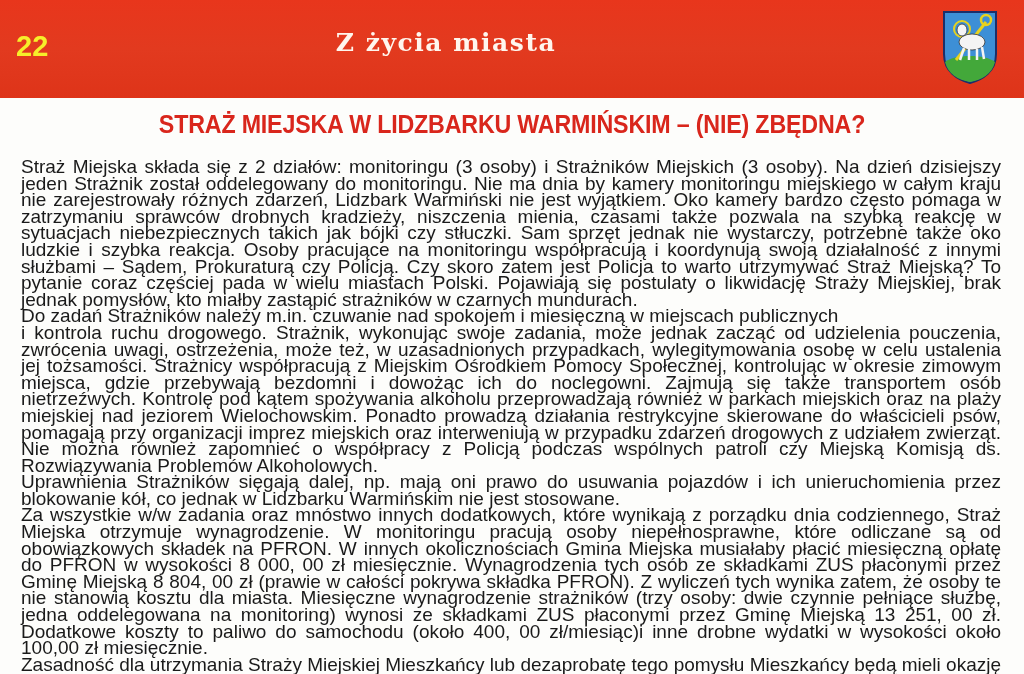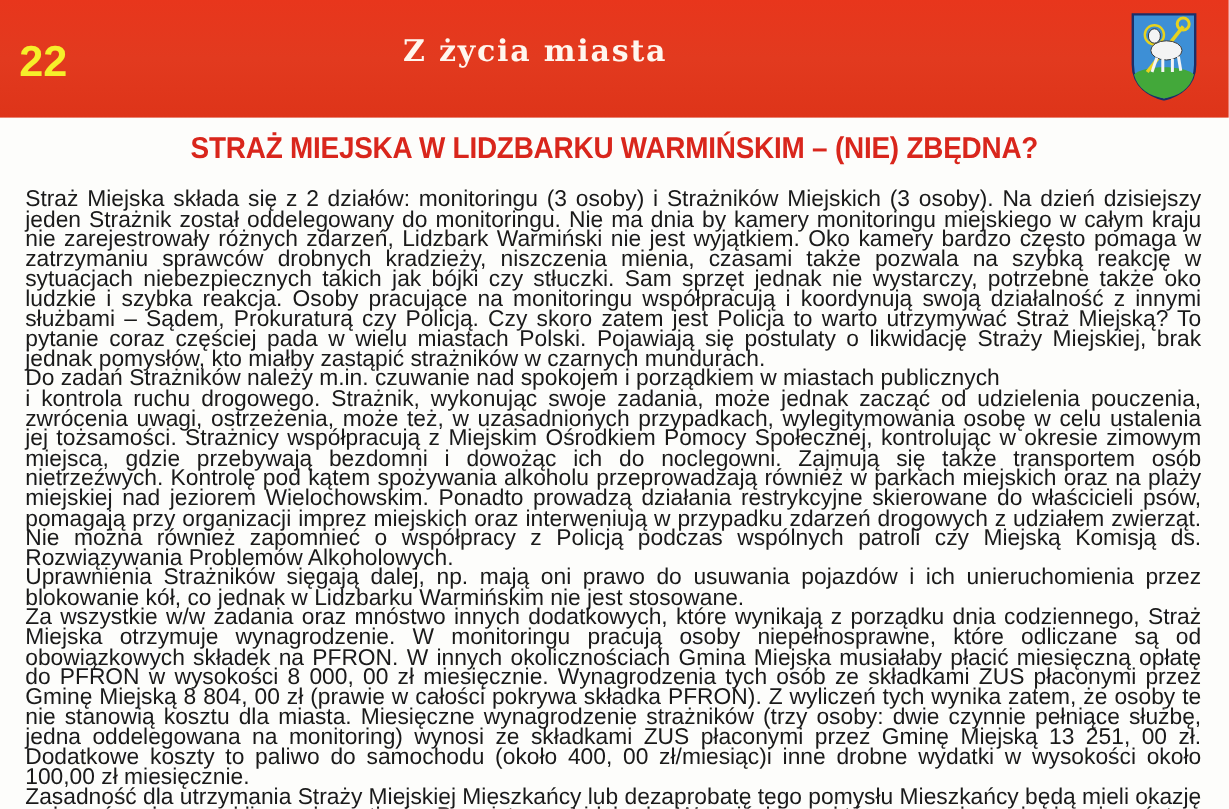--- a/index.html
+++ b/index.html
@@ -1,18 +1,18 @@
 <!DOCTYPE html>
 <html><head>
 <meta charset="utf-8">
 <style>
   html, body { margin:0; padding:0; }
   body { width:1024px; height:674px; background:#fdfdfb; overflow:hidden; position:relative; font-family:"Liberation Sans", sans-serif; }
   .header { position:absolute; left:0; top:0; width:1024px; height:98px; background:linear-gradient(180deg,#e8361c 0%,#e23a1f 50%,#de3419 100%); }
-  .page-num { position:absolute; left:16px; top:30px; font-family:"Liberation Sans", sans-serif; font-weight:bold; font-size:36px; color:#f6ef2a; letter-spacing:0px; }
+  .page-num { position:absolute; left:16px; top:30px; font-family:"Liberation Sans", sans-serif; font-weight:bold; font-size:29px; color:#f6ef2a; letter-spacing:0px; }
   .section-title { position:absolute; left:0; width:892px; top:28px; text-align:center; font-family:"DejaVu Serif", serif; font-weight:bold; font-size:25px; color:#fff6ee; letter-spacing:1.5px; }
   .crest { position:absolute; left:942px; top:10px; width:56px; height:74px; }
   .article-title { position:absolute; left:0; width:1024px; top:110px; text-align:center; font-family:"Liberation Sans", sans-serif; font-weight:bold; font-size:25px; color:#d9261c; transform:scaleX(0.93); transform-origin:center; letter-spacing:-0.2px; }
   .body { position:absolute; left:21px; top:159px; width:980px; font-size:19px; line-height:16.6px; color:#1a1a1a; }
   .body p { margin:0; text-align:justify; }
   .body p.l { text-align-last:left; }
 </style>
 </head>
 <body>
 
@@ -31,18 +31,18 @@
     <line x1="27" y1="39" x2="27" y2="50" stroke="#f4f4f4" stroke-width="2.5"></line>
     <line x1="35" y1="39" x2="35" y2="50" stroke="#f4f4f4" stroke-width="2.5"></line>
     <line x1="40" y1="37" x2="42" y2="49" stroke="#f4f4f4" stroke-width="2.5"></line>
   </svg>
 </div>
 
 <div class="article-title">STRAŻ MIEJSKA W LIDZBARKU WARMIŃSKIM – (NIE) ZBĘDNA?</div>
 
 <div class="body">
   <p>Straż Miejska składa się z 2 działów: monitoringu (3 osoby) i Strażników Miejskich (3 osoby). Na dzień dzisiejszy jeden Strażnik został oddelegowany do monitoringu. Nie ma dnia by kamery monitoringu miejskiego w całym kraju nie zarejestrowały różnych zdarzeń, Lidzbark Warmiński nie jest wyjątkiem. Oko kamery bardzo często pomaga w zatrzymaniu sprawców drobnych kradzieży, niszczenia mienia, czasami także pozwala na szybką reakcję w sytuacjach niebezpiecznych takich jak bójki czy stłuczki. Sam sprzęt jednak nie wystarczy, potrzebne także oko ludzkie i szybka reakcja. Osoby pracujące na monitoringu współpracują i koordynują swoją działalność z innymi służbami – Sądem, Prokuraturą czy Policją. Czy skoro zatem jest Policja to warto utrzymywać Straż Miejską? To pytanie coraz częściej pada w wielu miastach Polski. Pojawiają się postulaty o likwidację Straży Miejskiej, brak jednak pomysłów, kto miałby zastąpić strażników w czarnych mundurach.</p>
-  <p class="l">Do zadań Strażników należy m.in. czuwanie nad spokojem i porządkiem w miastach publicznych</p>
+  <p class="l">Do zadań Strażników należy m.in. czuwanie nad spokojem i miesięczną w miejscach publicznych</p>
   <p>i kontrola ruchu drogowego. Strażnik, wykonując swoje zadania, może jednak zacząć od udzielenia pouczenia, zwrócenia uwagi, ostrzeżenia, może też, w uzasadnionych przypadkach, wylegitymowania osobę w celu ustalenia jej tożsamości. Strażnicy współpracują z Miejskim Ośrodkiem Pomocy Społecznej, kontrolując w okresie zimowym miejsca, gdzie przebywają bezdomni i dowożąc ich do noclegowni. Zajmują się także transportem osób nietrzeźwych. Kontrolę pod kątem spożywania alkoholu przeprowadzają również w parkach miejskich oraz na plaży miejskiej nad jeziorem Wielochowskim. Ponadto prowadzą działania restrykcyjne skierowane do właścicieli psów, pomagają przy organizacji imprez miejskich oraz interweniują w przypadku zdarzeń drogowych z udziałem zwierząt. Nie można również zapomnieć o współpracy z Policją podczas wspólnych patroli czy Miejską Komisją ds. Rozwiązywania Problemów Alkoholowych.</p>
   <p>Uprawnienia Strażników sięgają dalej, np. mają oni prawo do usuwania pojazdów i ich unieruchomienia przez blokowanie kół, co jednak w Lidzbarku Warmińskim nie jest stosowane.</p>
   <p>Za wszystkie w/w zadania oraz mnóstwo innych dodatkowych, które wynikają z porządku dnia codziennego, Straż Miejska otrzymuje wynagrodzenie. W monitoringu pracują osoby niepełnosprawne, które odliczane są od obowiązkowych składek na PFRON. W innych okolicznościach Gmina Miejska musiałaby płacić miesięczną opłatę do PFRON w wysokości 8 000, 00 zł miesięcznie. Wynagrodzenia tych osób ze składkami ZUS płaconymi przez Gminę Miejską 8 804, 00 zł (prawie w całości pokrywa składka PFRON). Z wyliczeń tych wynika zatem, że osoby te nie stanowią kosztu dla miasta. Miesięczne wynagrodzenie strażników (trzy osoby: dwie czynnie pełniące służbę, jedna oddelegowana na monitoring) wynosi ze składkami ZUS płaconymi przez Gminę Miejską 13 251, 00 zł. Dodatkowe koszty to paliwo do samochodu (około 400, 00 zł/miesiąc)i inne drobne wydatki w wysokości około 100,00 zł miesięcznie.</p>
   <p>Zasadność dla utrzymania Straży Miejskiej Mieszkańcy lub dezaprobatę tego pomysłu Mieszkańcy będą mieli okazję wykazać podczas cyklicznych spotkań z Burmistrzem Lidzbarka Warmińskiego, które prowadzone będą od mnóstwo tego roku. Wtedy też zachęcamy do udziału w ankiecie dotyczącej tej kwestii.</p>
 </div>
 
 </body></html>

